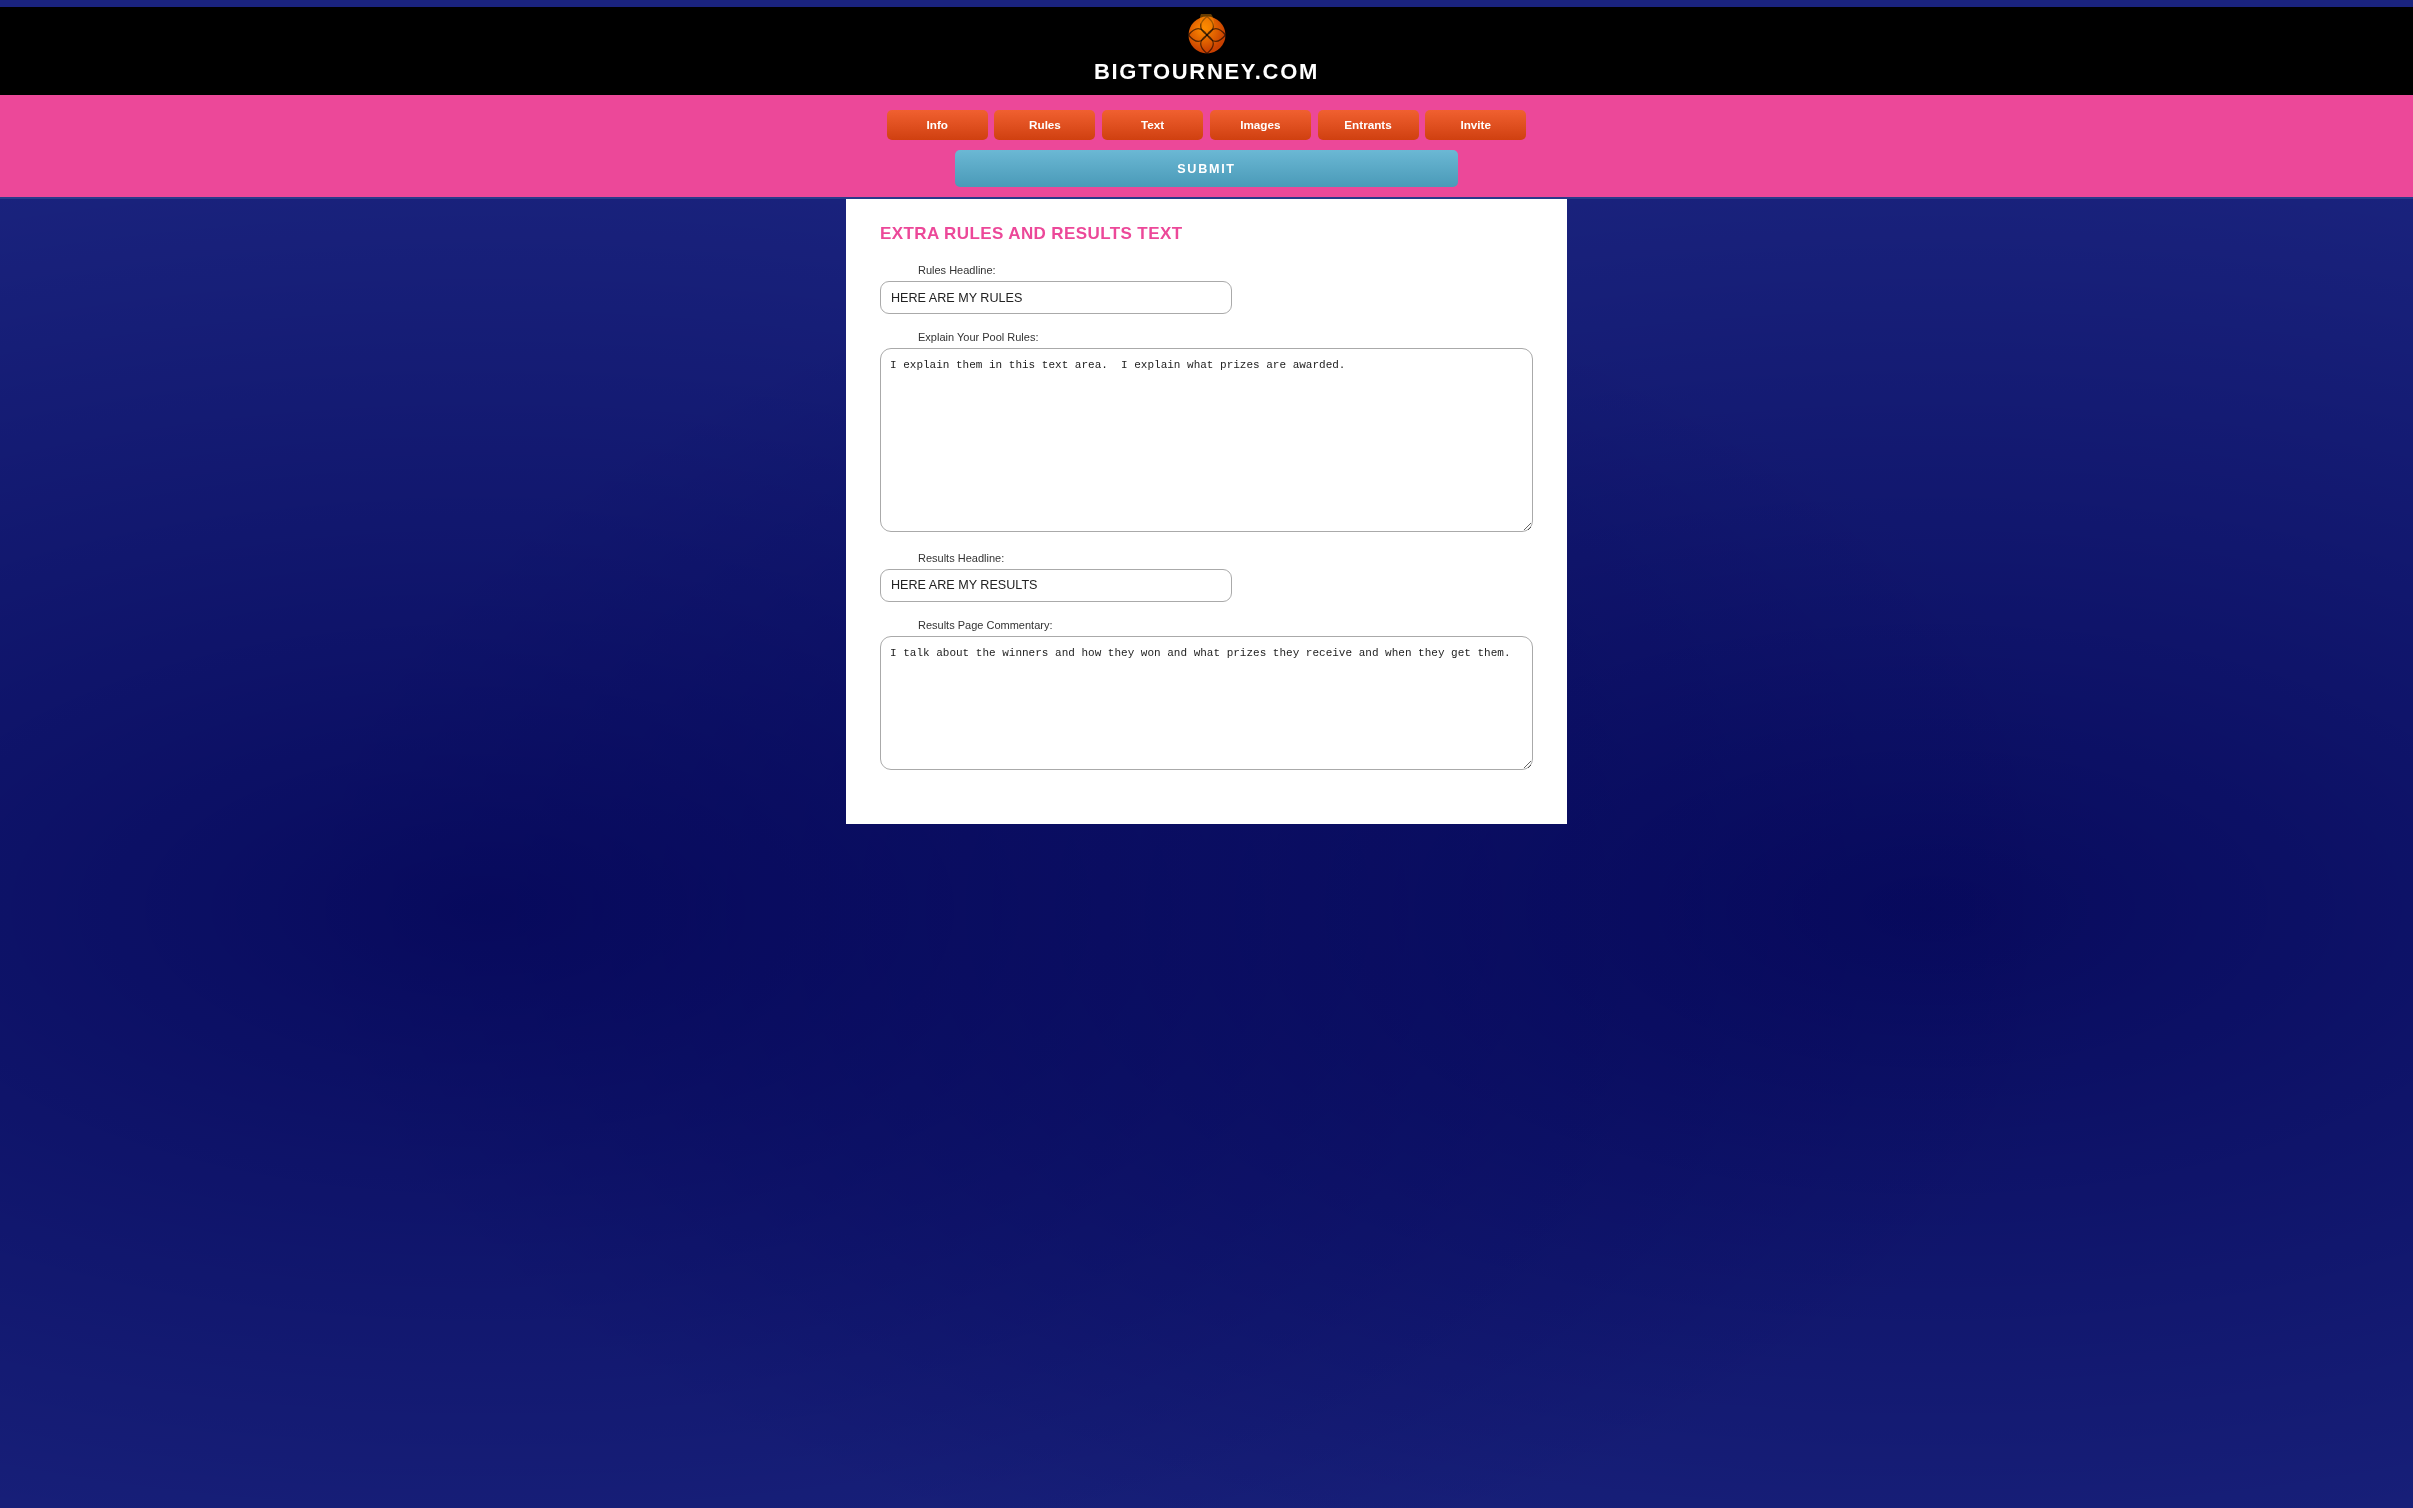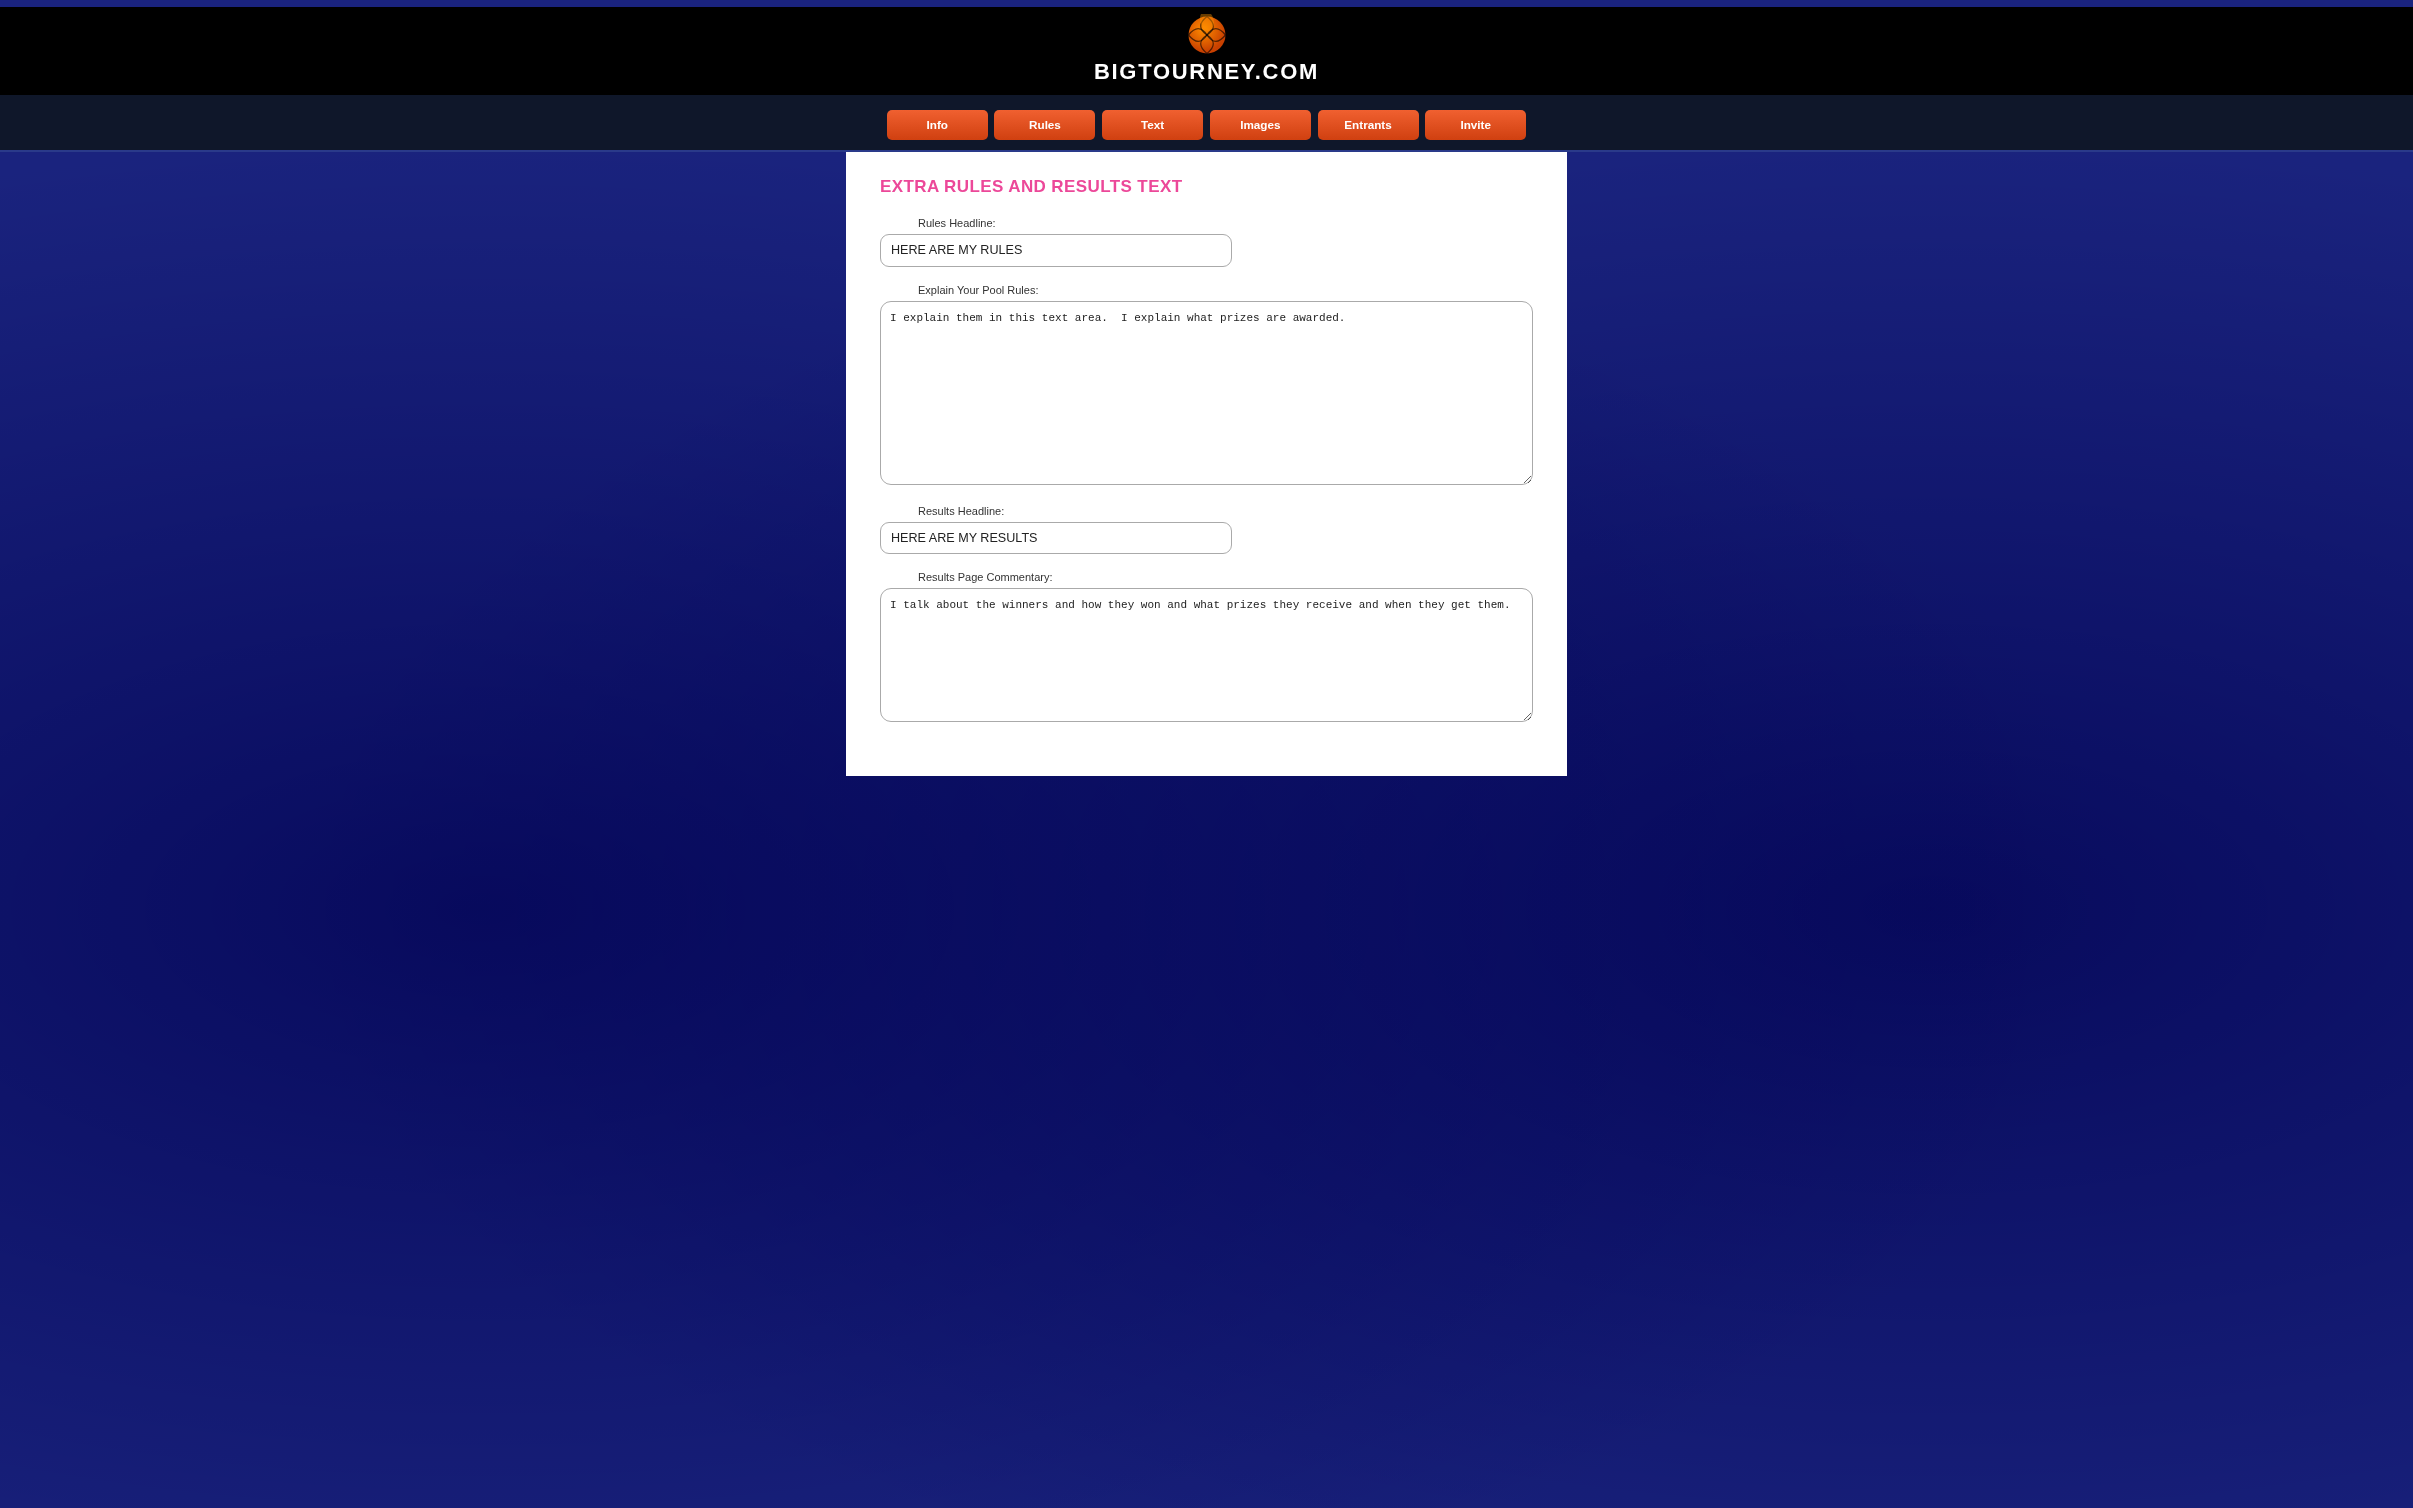--- a/index.html
+++ b/index.html
@@ -48,21 +48,21 @@
 
     .site-title {
       color: #fff;
       font-size: 22px;
       font-weight: bold;
       letter-spacing: 1.7px;
     }
 
     
     .nav-bar {
-      background-color: #0f172a;
+      background-color: #ec4899;
       padding: 15px 17px 10px;
       display: flex;
       flex-direction: column;
       align-items: center;
       gap: 10px;
       border-bottom: 2.5px solid #2a3a8a;
     }
 
     .nav-tabs {
       display: flex;
@@ -184,20 +184,21 @@
 
   <nav class="nav-bar">
     <div class="nav-tabs">
       <button class="nav-tab">Info</button>
       <button class="nav-tab">Rules</button>
       <button class="nav-tab">Text</button>
       <button class="nav-tab">Images</button>
       <button class="nav-tab">Entrants</button>
       <button class="nav-tab">Invite</button>
     </div>
+    <button class="submit-btn">SUBMIT</button>
   </nav>
 
   <main class="main-content">
 
     <h2 class="section-title">EXTRA RULES AND RESULTS TEXT</h2>
 
     <div class="form-group">
       <label class="form-label">Rules Headline:</label>
       <input type="text" class="form-input" value="HERE ARE MY RULES" style="">
     </div>

